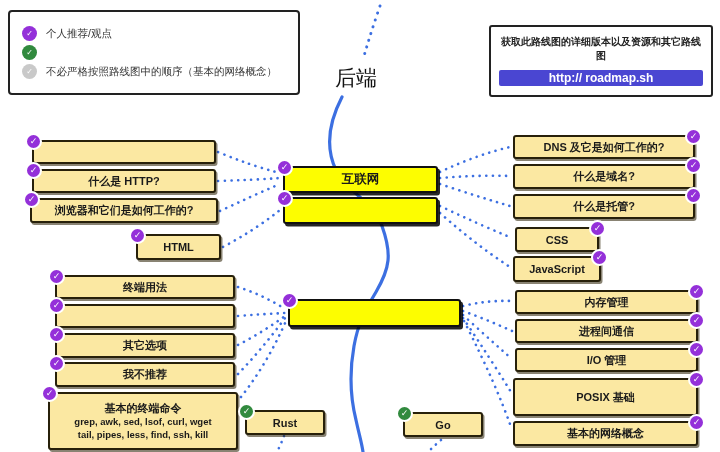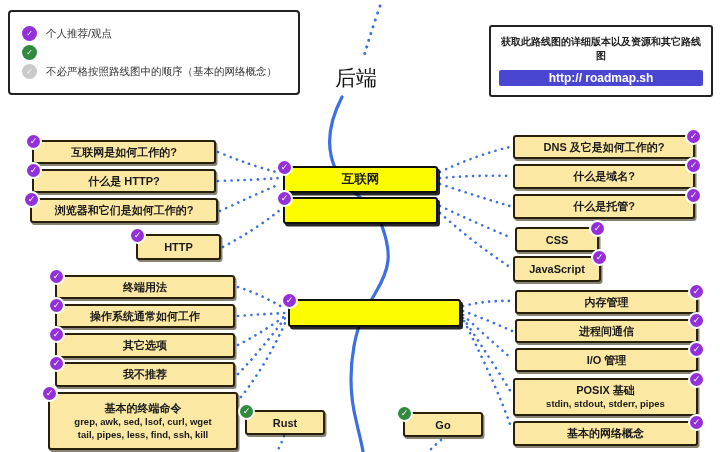--- a/index.html
+++ b/index.html
@@ -105,33 +105,32 @@
   </div>
   <div class="hub" style="left:283px;top:197px;width:155px;height:27px">
     <span class="badge purple tl">✓</span>
   </div>
   <div class="hub" style="left:288px;top:299px;width:173px;height:28px">
     <span class="badge purple tl">✓</span>
   </div>
 
   <div class="node" style="left:32px;top:140px;width:184px;height:24px">
     <span class="badge purple tl">✓</span>
-    <span>互联网是如何工作的?</span>
   </div>
   <div class="node" style="left:32px;top:169px;width:184px;height:24px">
     <span class="badge purple tl">✓</span>
     <span>什么是 HTTP?</span>
   </div>
   <div class="node" style="left:30px;top:198px;width:188px;height:25px">
     <span class="badge purple tl">✓</span>
     <span>浏览器和它们是如何工作的?</span>
   </div>
   <div class="node" style="left:136px;top:234px;width:85px;height:26px">
     <span class="badge purple tl">✓</span>
-    <span>HTTP</span>
+    <span>HTML</span>
   </div>
 
   <div class="node" style="left:513px;top:135px;width:182px;height:24px">
     <span class="badge purple tr">✓</span>
     <span>DNS 及它是如何工作的?</span>
   </div>
   <div class="node" style="left:513px;top:164px;width:182px;height:25px">
     <span class="badge purple tr">✓</span>
     <span>什么是域名?</span>
   </div>
@@ -147,21 +146,20 @@
     <span class="badge purple tr">✓</span>
     <span>JavaScript</span>
   </div>
 
   <div class="node" style="left:55px;top:275px;width:180px;height:24px">
     <span class="badge purple tl">✓</span>
     <span>终端用法</span>
   </div>
   <div class="node" style="left:55px;top:304px;width:180px;height:24px">
     <span class="badge purple tl">✓</span>
-    <span>操作系统通常如何工作</span>
   </div>
   <div class="node" style="left:55px;top:333px;width:180px;height:25px">
     <span class="badge purple tl">✓</span>
     <span>其它选项</span>
   </div>
   <div class="node" style="left:55px;top:362px;width:180px;height:25px">
     <span class="badge purple tl">✓</span>
     <span>我不推荐</span>
   </div>
   <div class="node" style="left:48px;top:392px;width:190px;height:58px">
@@ -179,21 +177,20 @@
     <span class="badge purple tr">✓</span>
     <span>进程间通信</span>
   </div>
   <div class="node" style="left:515px;top:348px;width:183px;height:24px">
     <span class="badge purple tr">✓</span>
     <span>I/O 管理</span>
   </div>
   <div class="node" style="left:513px;top:378px;width:185px;height:38px">
     <span class="badge purple tr">✓</span>
     <span class="ttl">POSIX 基础</span>
-    <span class="sub">stdin, stdout, stderr, pipes</span>
   </div>
   <div class="node" style="left:513px;top:421px;width:185px;height:25px">
     <span class="badge purple tr">✓</span>
     <span>基本的网络概念</span>
   </div>
 
   <div class="node" style="left:245px;top:410px;width:80px;height:25px">
     <span class="badge green tl">✓</span>
     <span>Rust</span>
   </div>

